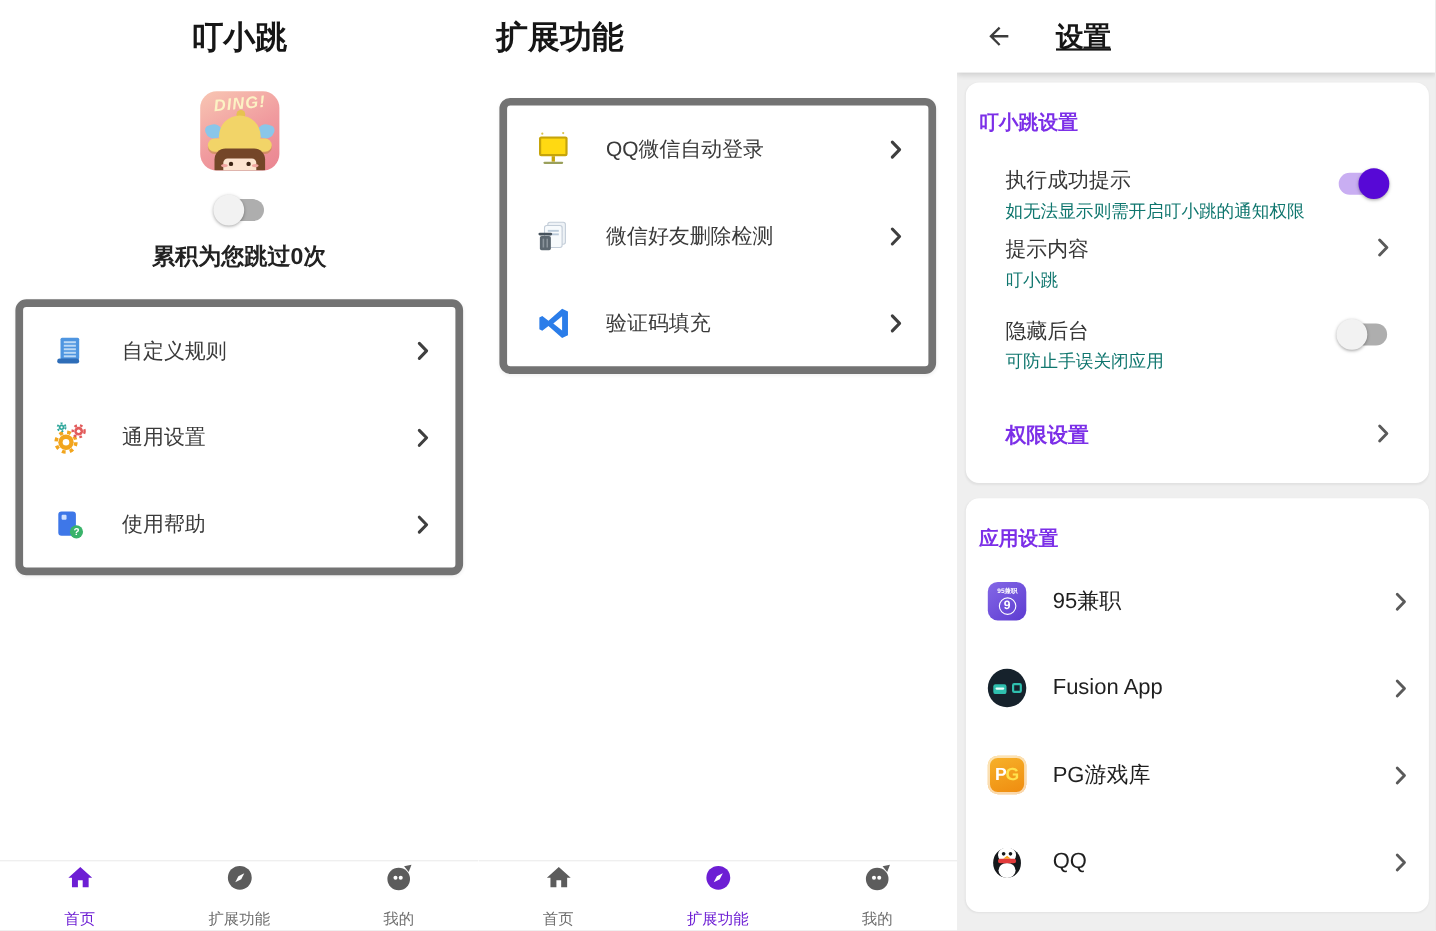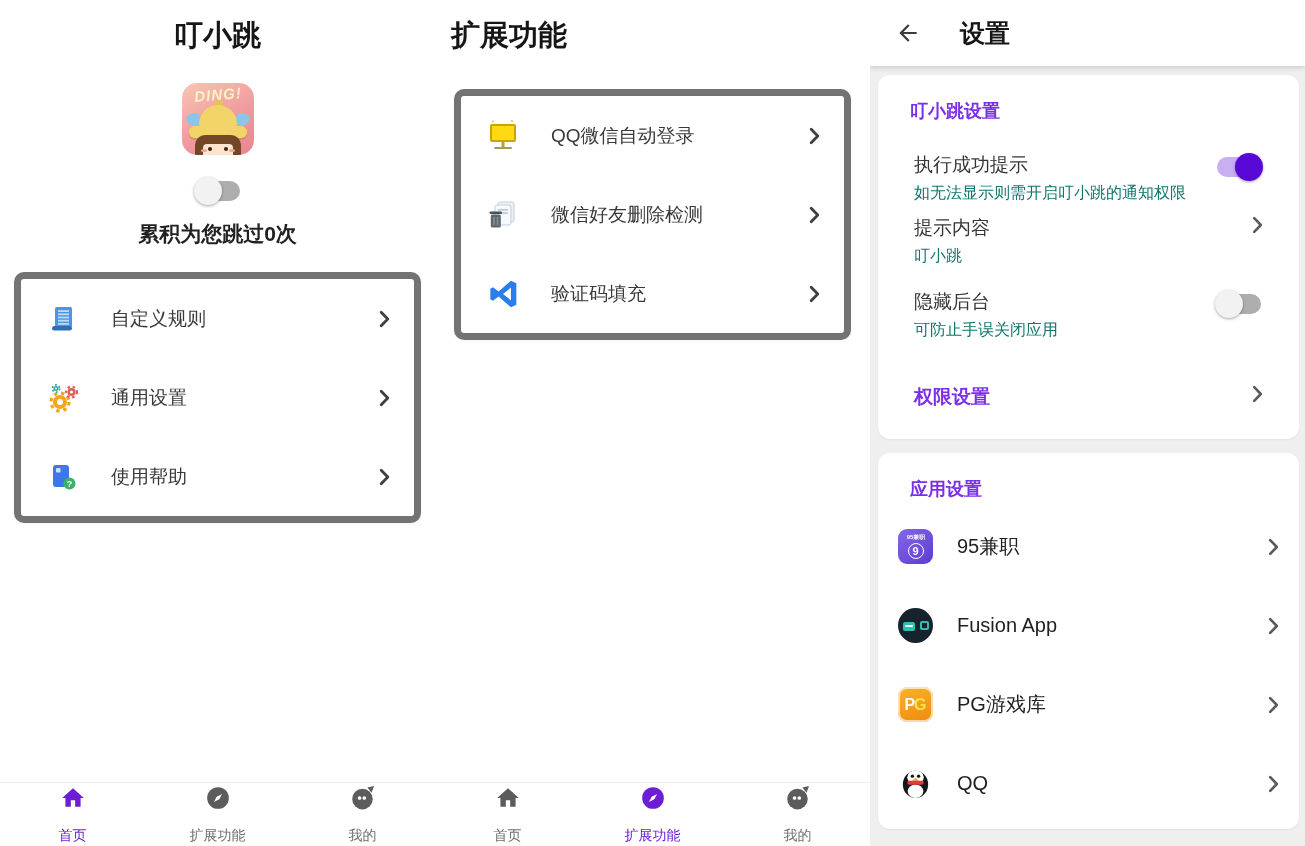--- a/index.html
+++ b/index.html
@@ -54,25 +54,25 @@
   .master-switch { margin:22px auto 0; }
   .counter { text-align:center; font-size:21px; font-weight:600; color:#222; margin-top:17px; line-height:24px; }
   .home-card { margin:26px 14px 0; }
 
   
   .ext-card { margin:36px 19px 0; }
 
   
   .s-header { height:66px; background:#fff; display:flex; align-items:center; box-shadow:0 2px 5px rgba(0,0,0,.14); position:relative; z-index:2; }
   .back-btn { margin-left:24px; width:28px; height:28px; display:flex; align-items:center; justify-content:center; cursor:pointer; }
-  .h-title { margin-left:38px; font-size:25px; font-weight:700; color:#161616; }
+  .h-title { margin-left:38px; font-size:25px; font-weight:700; color:#161616;text-decoration:underline; }
   .s-scroll { padding:9px 6px 0 8px; }
   .s-card { background:#fff; border-radius:12px; box-shadow:0 1px 2px rgba(0,0,0,.06); }
   .s-card + .s-card { margin-top:14px; }
-  .sec-h { padding:26px 32px 0; font-size:18px; font-weight:700; color:#7c2fe8; line-height:20px; }
+  .sec-h { padding:26px 12px 0; font-size:18px; font-weight:700; color:#7c2fe8; line-height:20px; }
   .set-row { display:flex; align-items:flex-start; padding:0 36px; cursor:pointer; }
   .set-text { flex:1; min-width:0; }
   .set-title { font-size:19px; color:#363636; line-height:24px; }
   .set-sub { font-size:16px; color:#0f766e; line-height:20px; margin-top:6px; }
   .set-ctl { flex:none; margin-left:12px; }
   .mt-a { margin-top:32px; } .mt-b { margin-top:13px;gap:14px; } .mt-c { margin-top:24px; }
   .perm  { margin-top:45px; padding-bottom:30px; }
   .perm .set-title { color:#7c2fe8; font-weight:700; }
   .app-rows { padding-top:8px; padding-bottom:6px; }
   .app-row { display:flex; align-items:center; height:79px; padding:0 20px; cursor:pointer; }

